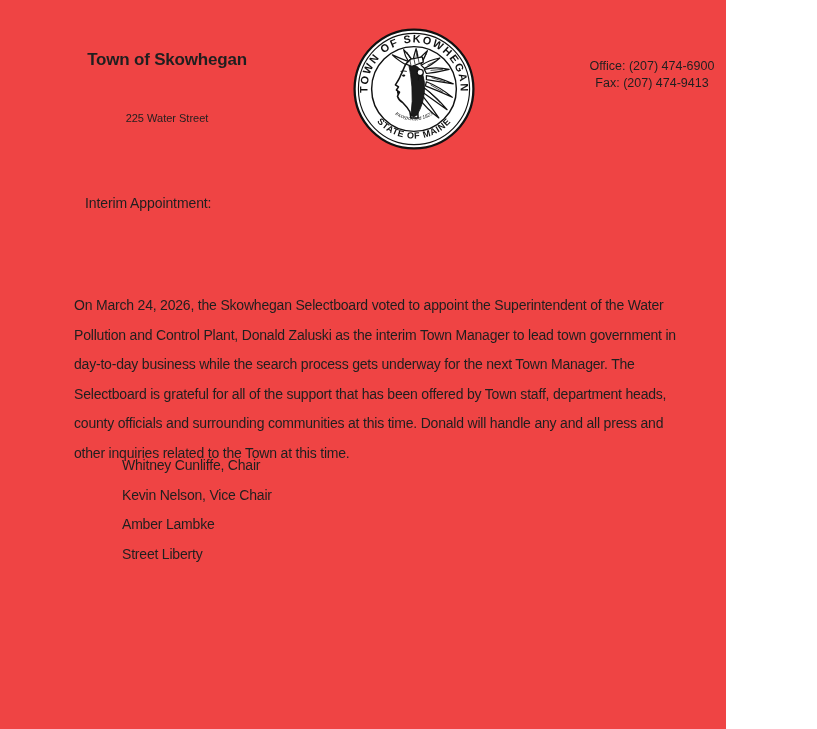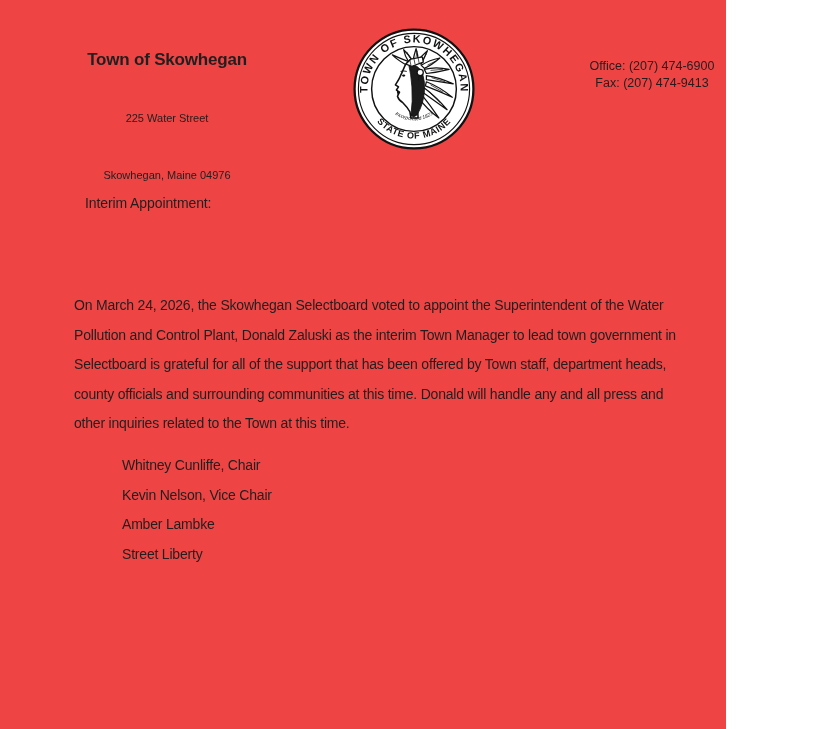--- a/index.html
+++ b/index.html
@@ -86,21 +86,20 @@
   }
 </style>
 </head>
 <body>
 
 <div class="page">
 
   <div class="letterhead-left">
     <div class="town-name">Town of Skowhegan</div>
     <div class="addr-line">225 Water Street</div>
-    <div class="addr-line">Skowhegan, Maine 04976</div>
   </div>
 
   <div class="seal-wrap">
     <svg viewBox="0 0 120 120" width="124" height="124">
       <defs>
         <path id="arc-top" d="M 19.2 79.0 A 45 45 0 1 1 100.8 79.0" fill="none"></path>
         <path id="arc-bottom" d="M 18.4 84 A 48 48 0 0 0 101.6 84" fill="none"></path>
         <path id="arc-inc" d="M 36 79 A 31 31 0 0 0 84 79" fill="none"></path>
       </defs>
 
@@ -163,20 +162,21 @@
   <div class="letterhead-right">
     <div class="contact-line">Office: (207) 474-6900</div>
     <div class="contact-line">Fax: (207) 474-9413</div>
   </div>
 
   <div class="subject">Interim Appointment:</div>
 
   <div class="body-block">
     <div class="body-line">On March 24, 2026, the Skowhegan Selectboard voted to appoint the Superintendent of the Water</div>
     <div class="body-line">Pollution and Control Plant, Donald Zaluski as the interim Town Manager to lead town government in</div>
+    <div class="body-line">day-to-day business while the search process gets underway for the next Town Manager. The</div>
     <div class="body-line">Selectboard is grateful for all of the support that has been offered by Town staff, department heads,</div>
     <div class="body-line">county officials and surrounding communities at this time. Donald will handle any and all press and</div>
     <div class="body-line">other inquiries related to the Town at this time.</div>
   </div>
 
   <div class="signature-block">
     <div class="signatory">Whitney Cunliffe, Chair</div>
     <div class="signatory">Kevin Nelson, Vice Chair</div>
     <div class="signatory">Amber Lambke</div>
     <div class="signatory">Street Liberty</div>

